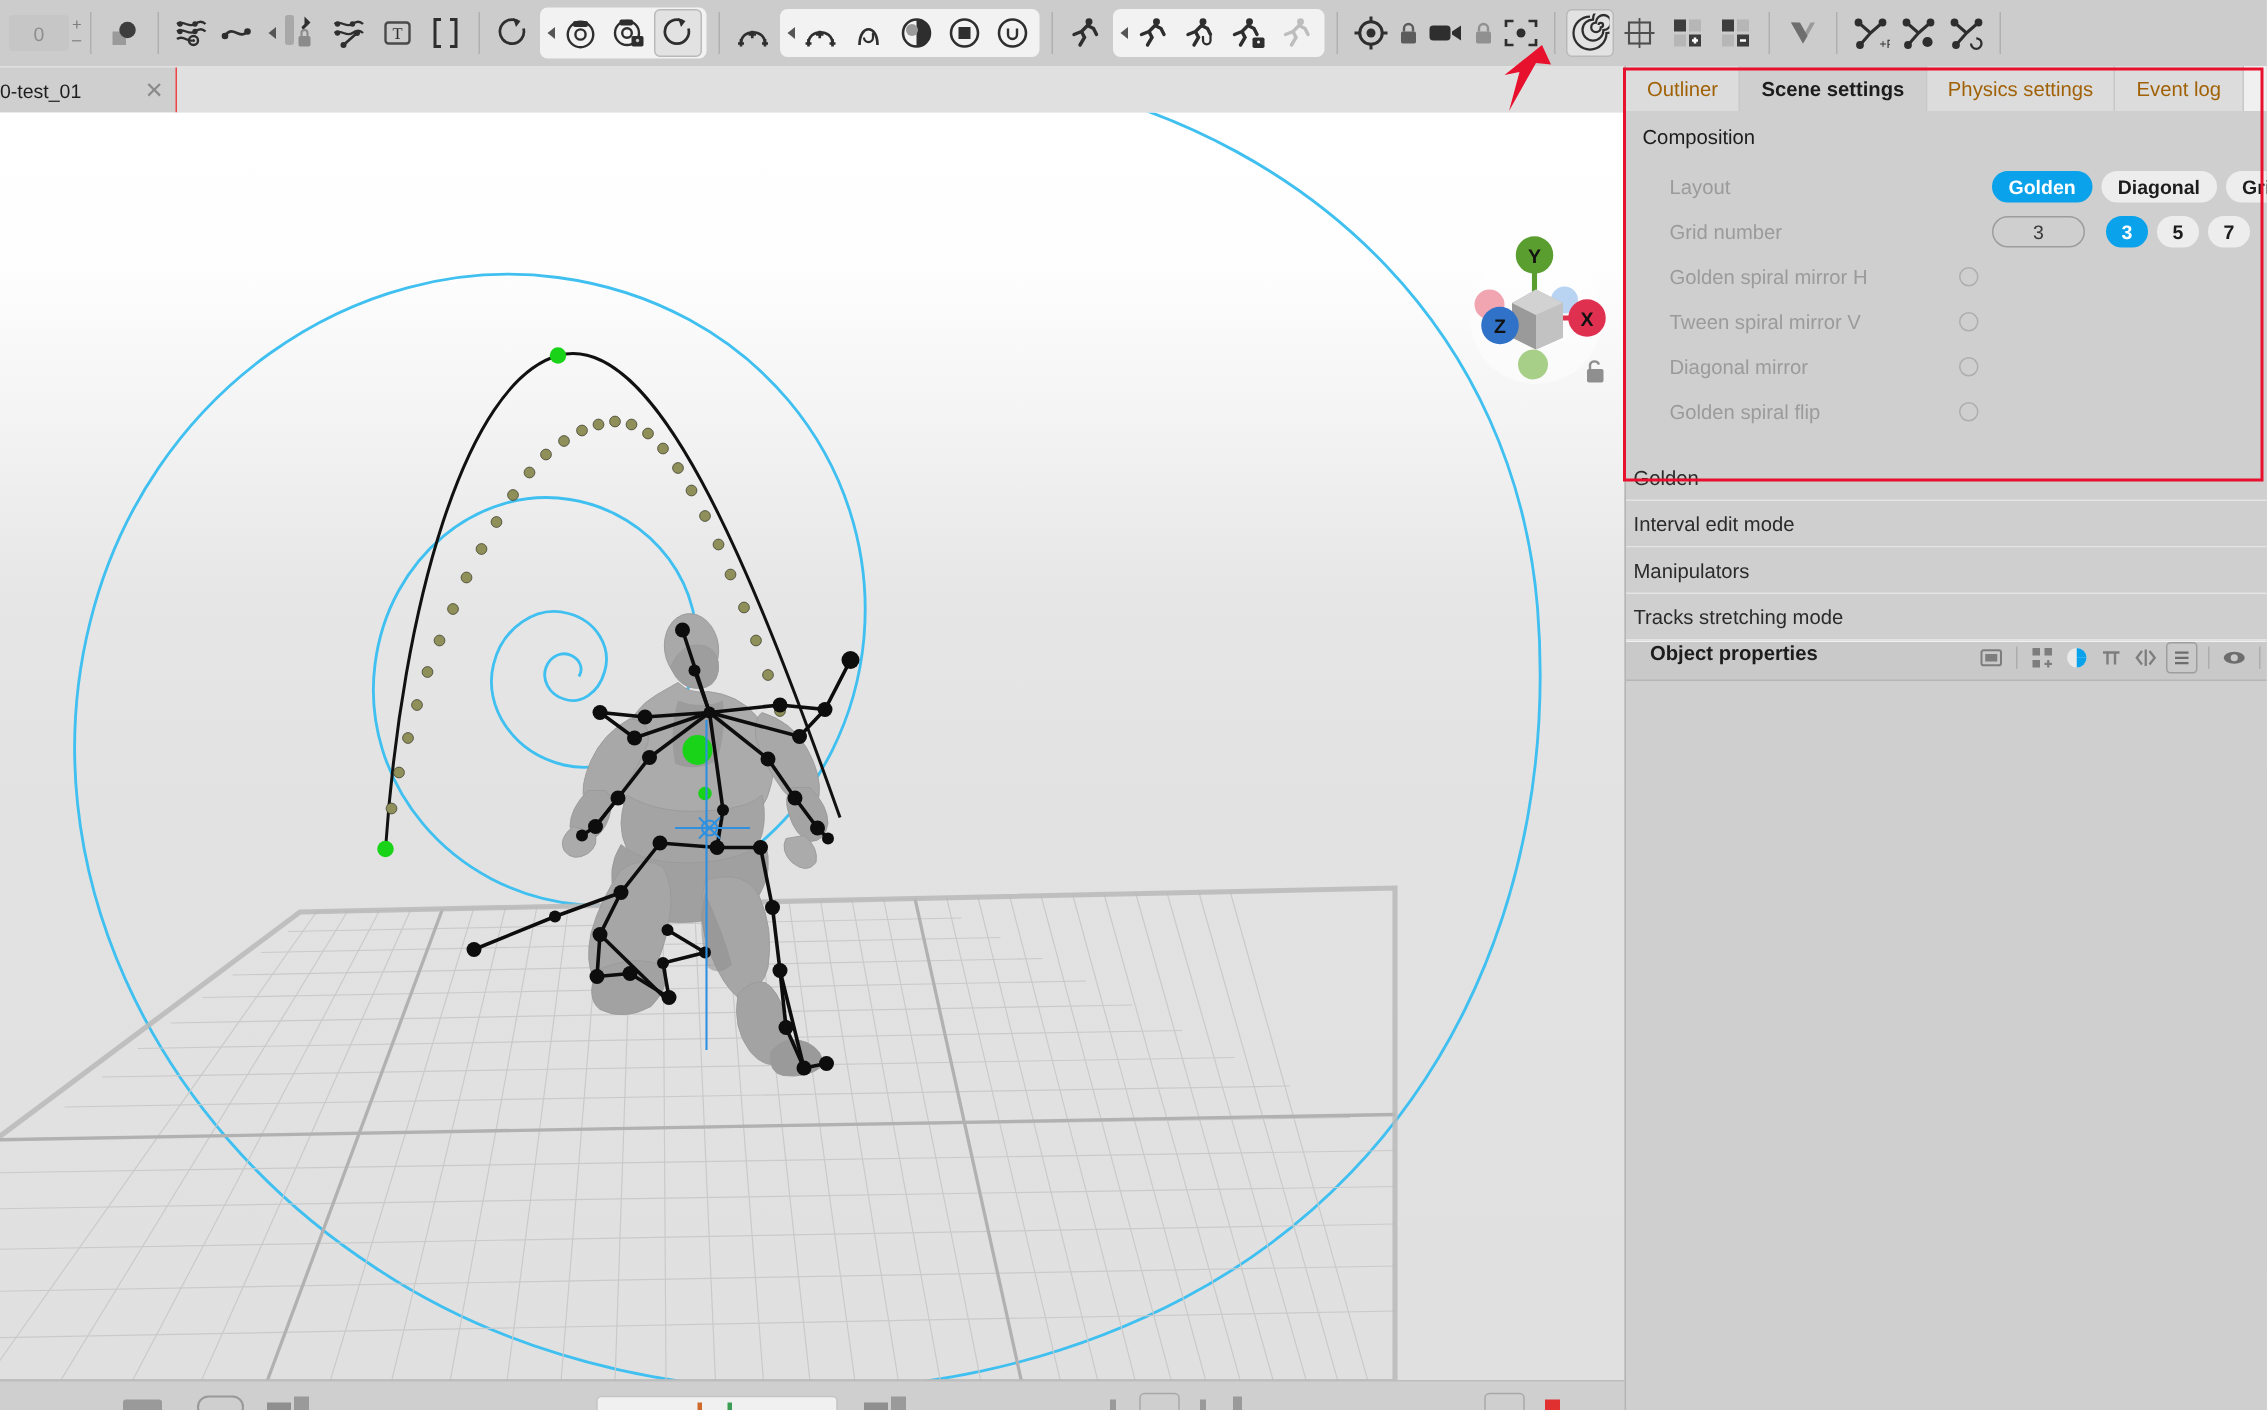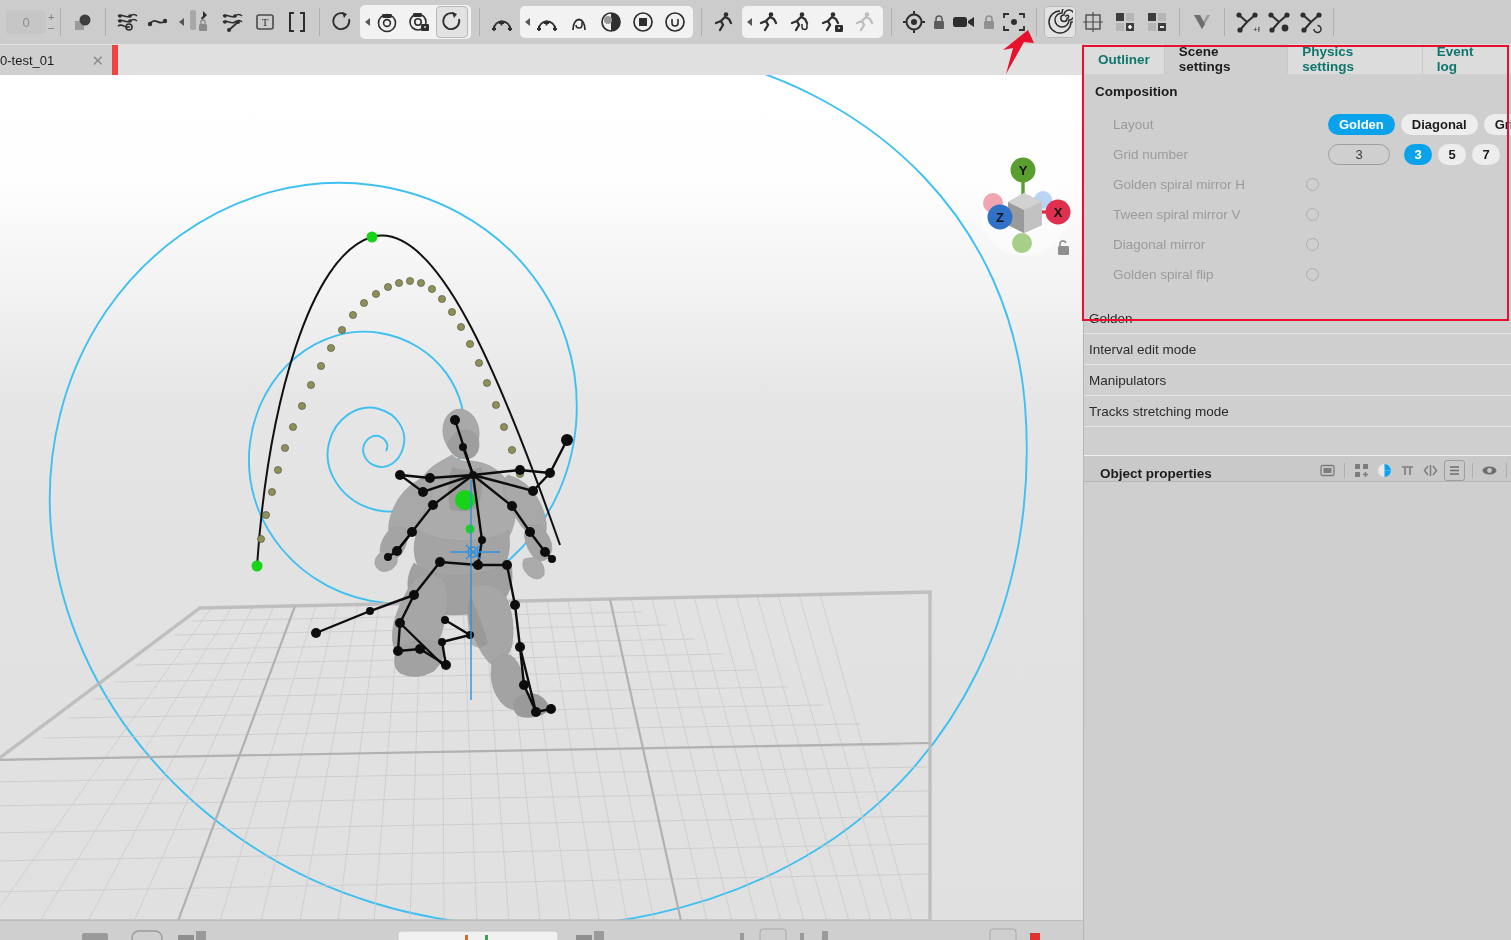--- a/index.html
+++ b/index.html
@@ -43,21 +43,21 @@
   }
   .spin-pm{display:flex;flex-direction:column;justify-content:center;margin-left:2px;
     color:#7d7d7d;font-size:11px;line-height:10px;height:24px;}
 
   
   .tabbar{
     position:absolute;left:0;top:44px;width:1083px;height:31px;
     background:#e0e0e0;display:flex;align-items:flex-end;
   }
   .doctab{
-    height:30px;background:#cfcfcf;border-right:6px solid #ef4444;
+    height:30px;background:#cfcfcf;border-right:1px solid #ef4444;
     display:flex;align-items:center;padding:0 8px 0 0;width:118px;
     box-sizing:border-box;
     margin-top:32px;
   }
   .doctab-label{font-size:13px;color:#1d1d1d;flex:1;white-space:nowrap;overflow:hidden;}
   .doctab-close{font-size:15px;color:#8a8a8a;margin-left:4px;line-height:1;}
 
   
   .viewport{
     position:absolute;left:0;top:75px;width:1083px;height:845px;
@@ -71,27 +71,27 @@
   }
 
   
   .rpanel{
     position:absolute;left:1083px;top:44px;width:428px;height:896px;
     background:#cfcfcf;border-left:1px solid #b5b5b5;
   }
   .ptabs{display:flex;height:30px;background:#e3e3e3;align-items:stretch;}
   .ptab{
     display:flex;align-items:center;padding:0 14px;font-size:13.5px;
-    color:#0f766e;background:#dcdcdc;border-right:1px solid #c8c8c8;font-weight:bold;
+    color:#a16207;background:#dcdcdc;border-right:1px solid #c8c8c8;
   }
   .ptab.sel{background:#cfcfcf;color:#1c1c1c;font-weight:bold;}
   .ptabs-fill{flex:1;background:#f0f0f0;}
 
   .sect-body{background:#cfcfcf;padding:8px 0 14px 0;}
-  .sect-title{font-size:13.5px;font-weight:bold;color:#1c1c1c;padding:2px 0 10px 11px;}
+  .sect-title{font-size:13.5px;font-weight:normal;color:#1c1c1c;padding:2px 0 10px 11px;}
   .prow{display:flex;align-items:center;height:30px;padding-left:29px;}
   .plabel{font-size:13.5px;color:#9b9b9b;width:193px;flex:none;}
   .pctl{display:flex;align-items:flex-start;gap:6px;margin-left:22px;}
 
   .pill{
     height:21px;min-width:46px;padding:0 11px;border-radius:11px;
     background:#ededed;color:#1c1c1c;font-size:13px;font-weight:bold;
     display:flex;align-items:center;justify-content:center;box-sizing:border-box;
   }
   .pill.on{background:#0aa3eb;color:#ffffff;}
@@ -106,23 +106,23 @@
     width:13px;height:13px;border:1.5px solid #aeaeae;border-radius:50%;
     box-sizing:border-box;background:transparent;
   }
 
   .acc{
     height:31px;display:flex;align-items:center;padding-left:5px;
     font-size:13.5px;color:#2b2b2b;background:#cfcfcf;
     border-bottom:1px solid #e4e4e4;box-sizing:border-box;
   }
   .objhdr{
-    height:27px;display:flex;align-items:flex-end;background:#c9c9c9;
+    height:27px;display:flex;align-items:flex-start;background:#c9c9c9;
     border-top:1px solid #f0f0f0;border-bottom:1px solid #b6b6b6;
-    padding-left:16px;box-sizing:border-box;margin-top:28px;
+    padding-left:16px;box-sizing:border-box;
   }
   .objhdr-title{font-size:13.5px;font-weight:bold;color:#1c1c1c;flex:1;}
   .obj-icons{display:flex;align-items:center;gap:4px;padding-right:2px;}
   .oi{width:19px;height:19px;display:flex;align-items:center;justify-content:center;border-radius:3px;}
   .oi.boxed{border:1px solid #9e9e9e;}
   .oi-sep{width:1px;height:15px;background:#adadad;margin:0 3px;}
   .objbody{background:#cfcfcf;height:395px;}
 
   
   .annot-rect{

